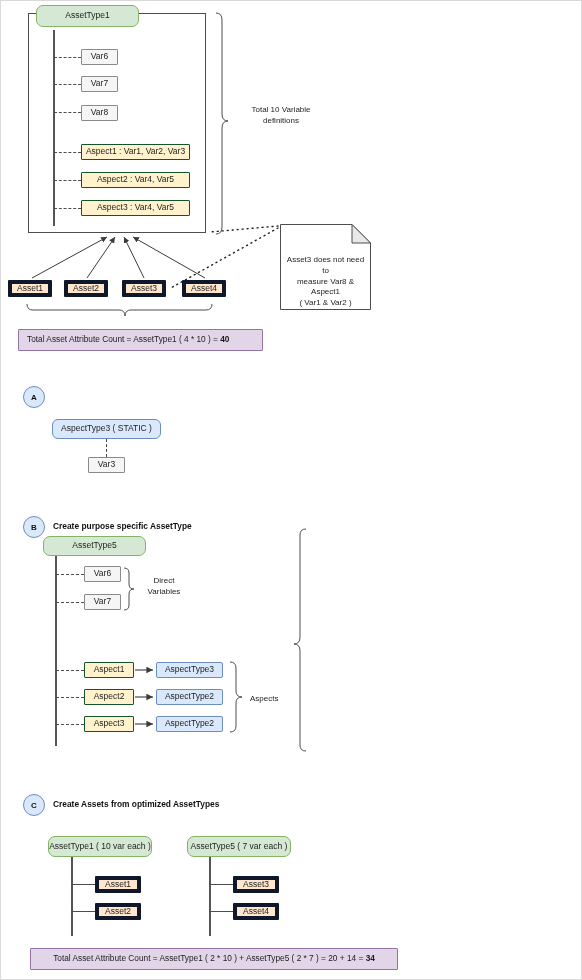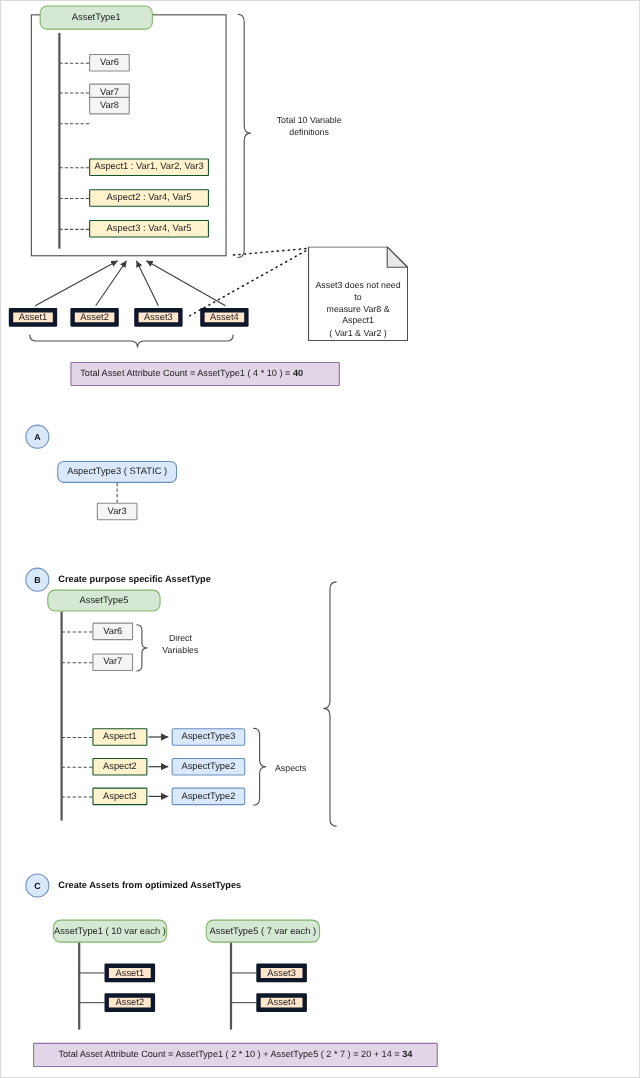--- a/index.html
+++ b/index.html
@@ -54,21 +54,21 @@
 
   <div class="vline thick" style="left:52px;top:29px;height:196px;"></div>
 
   <div class="dashed-h" style="left:53px;top:56px;width:27px;"></div>
   <div class="node grey" style="left:80px;top:48px;width:37px;height:16px;">Var6</div>
 
   <div class="dashed-h" style="left:53px;top:83px;width:27px;"></div>
   <div class="node grey" style="left:80px;top:75px;width:37px;height:16px;">Var7</div>
 
   <div class="dashed-h" style="left:53px;top:111px;width:27px;"></div>
-  <div class="node grey" style="left:80px;top:87px;width:37px;height:16px;">Var8</div>
+  <div class="node grey" style="left:80px;top:104px;width:37px;height:16px;">Var8</div>
 
   <div class="dashed-h" style="left:53px;top:151px;width:27px;"></div>
   <div class="node yellow" style="left:80px;top:143px;width:109px;height:16px;">Aspect1 : Var1, Var2, Var3</div>
 
   <div class="dashed-h" style="left:53px;top:179px;width:27px;"></div>
   <div class="node yellow" style="left:80px;top:171px;width:109px;height:16px;">Aspect2 : Var4, Var5</div>
 
   <div class="dashed-h" style="left:53px;top:207px;width:27px;"></div>
   <div class="node yellow" style="left:80px;top:199px;width:109px;height:16px;">Aspect3 : Var4, Var5</div>
 
@@ -87,21 +87,21 @@
       <path d="M0.5,0.5 L72,0.5 L90.5,19 L90.5,85.5 L0.5,85.5 Z" fill="#ffffff" stroke="#4d4d4d" stroke-width="1"></path>
       <path d="M72,0.5 L72,19 L90.5,19 Z" fill="#e8e8e8" stroke="#4d4d4d" stroke-width="1"></path>
     </svg>
     <div class="txt c" style="left:3px;top:31px;width:85px;">
       <span>Asset3 does not need to</span><br>
       <span>measure Var8 &amp; Aspect1</span><br>
       <span>( Var1 &amp; Var2 )</span>
     </div>
   </div>
 
-  <div class="node purple" style="left:17px;top:328px;width:245px;height:22px;margin-left:46px;">
+  <div class="node purple" style="left:17px;top:328px;width:245px;height:22px;">
     <span style="padding-left:8px;width:100%;text-align:left;">
       <span>Total Asset Attribute Count = AssetType1 ( 4 * 10 ) = </span><b>40</b>
     </span>
   </div>
 
   <div class="circle" style="left:22px;top:385px;">A</div>
 
   <div class="node blue" style="left:51px;top:418px;width:109px;height:20px;">AspectType3 ( STATIC )</div>
   <div class="dashed-v" style="left:105px;top:438px;height:18px;"></div>
   <div class="node grey" style="left:87px;top:456px;width:37px;height:16px;">Var3</div>

